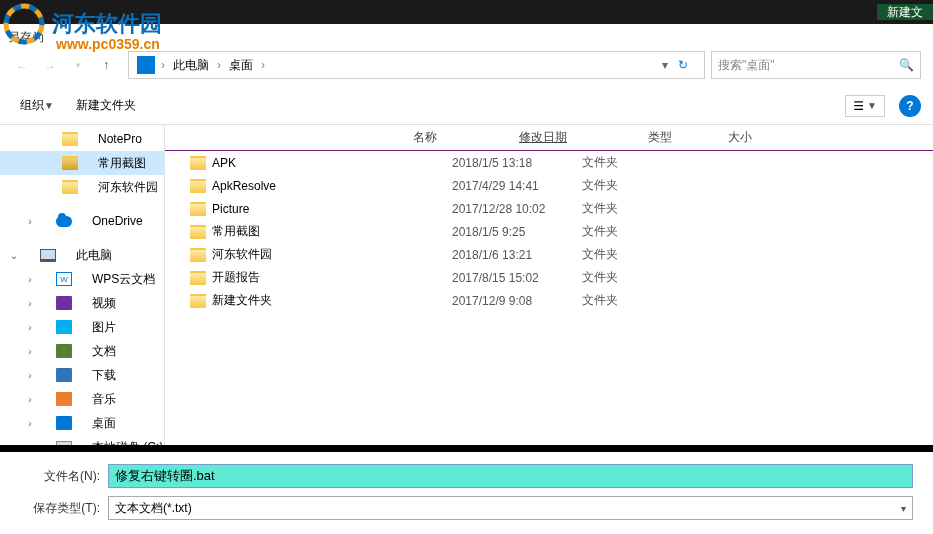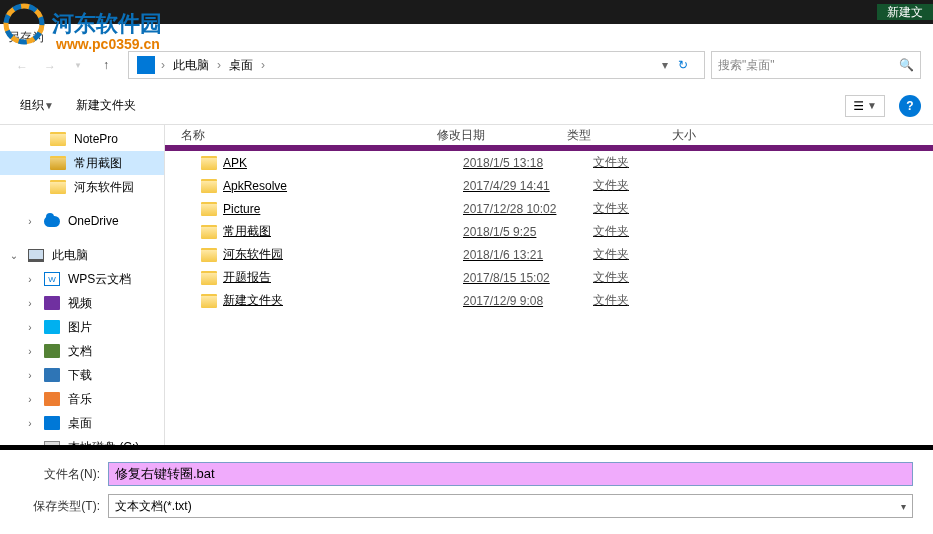--- a/index.html
+++ b/index.html
@@ -32,21 +32,21 @@
 .search-icon { color: #666; }
 
 .toolbar { display: flex; align-items: center; padding: 6px 12px; border-bottom: 1px solid #e0e0e0; gap: 6px; }
 .toolbar-btn { padding: 4px 8px; cursor: pointer; display: flex; align-items: center; border-radius: 2px; }
 .toolbar .spacer { flex: 1; }
 .view-btn { width: 40px; height: 22px; border: 1px solid #ccc; display: flex; align-items: center; justify-content: center; gap: 3px; cursor: pointer; }
 .help-btn { width: 22px; height: 22px; border-radius: 50%; background: #0078d7; color: #fff; display: flex; align-items: center; justify-content: center; font-weight: bold; margin-left: 8px; cursor: pointer; }
 
 .main { display: flex; height: 320px; }
 .sidebar { width: 165px; border-right: 1px solid #e0e0e0; overflow-y: auto; padding-top: 2px; }
-.tree-item { display: flex; align-items: center; height: 24px; padding-left: 8px; cursor: pointer; gap: 8px; }
+.tree-item { display: flex; align-items: center; height: 24px; padding-left: 8px; cursor: pointer; gap: 20px; }
 .tree-item.selected { background: #cce8ff; }
 .tree-indent0 { padding-left: 24px; }
 .tree-indent1 { padding-left: 30px; }
 .tree-exp { width: 12px; color: #666; font-size: 10px; text-align: center; }
 .tree-noexp { width: 12px; }
 .folder-icon { width: 16px; height: 14px; background: linear-gradient(#ffe9a6, #f5c848); border-radius: 1px; border-top: 2px solid #f5c848; }
 .folder-icon.dark { background: linear-gradient(#f0d078, #d4a020); }
 .pc-icon { width: 16px; height: 13px; border: 1px solid #555; border-bottom: 3px solid #555; background: #cde; }
 .od-icon { width: 16px; height: 11px; background: #0078d7; border-radius: 6px; position: relative; }
 .od-icon::before { content: ''; position: absolute; left: 2px; top: -3px; width: 8px; height: 8px; background: #0078d7; border-radius: 50%; }
@@ -54,35 +54,35 @@
 .lib-icon { width: 16px; height: 14px; background: #5a9bd5; border-radius: 1px; }
 .lib-icon.vid { background: #7030a0; }
 .lib-icon.pic { background: #00b0f0; }
 .lib-icon.doc { background: #548235; }
 .lib-icon.dl { background: #2e75b6; }
 .lib-icon.mus { background: #ed7d31; }
 .lib-icon.desk { background: #0078d7; }
 .disk-icon { width: 16px; height: 12px; background: #ddd; border: 1px solid #888; }
 
 .content { flex: 1; overflow: auto; }
-.col-headers { display: flex; height: 26px; align-items: center; border-bottom: 6px solid #701a75; padding-left: 16px; color: #444; }
+.col-headers { display: flex; height: 26px; align-items: center; border-bottom: 1px solid #701a75; padding-left: 16px; color: #444; text-align: right; }
 .col-name { width: 256px; }
-.col-date { width: 130px; }
+.col-date { width: 130px; text-decoration: underline; }
 .col-type { width: 105px; }
 .col-size { width: 80px; }
-.row { display: flex; height: 23px; align-items: center; padding-left: 36px; cursor: pointer; text-decoration: underline; }
+.row { display: flex; height: 23px; align-items: center; padding-left: 25px; cursor: pointer; }
 .row .folder-icon { margin-right: 6px; }
 .row-name { width: 240px; }
 .row-date { width: 130px; color: #555; }
 .row-type { width: 105px; color: #555; }
 
-.bottom-fields { padding: 12px 20px 6px 20px; border-top: 5px solid #000000; }
+.bottom-fields { padding: 12px 20px 6px 20px; border-top: 7px solid #000000; }
 .field-row { display: flex; align-items: center; margin-bottom: 8px; gap: 8px; }
 .field-label { width: 80px; text-align: right; color: #333; }
-.field-input { flex: 1; height: 24px; border: 1px solid #7a9ec9; padding: 0 6px; font-size: 13px; background: #f0abfc; }
+.field-input { flex: 1; height: 24px; border: 1px solid #7a9ec9; padding: 0 6px; font-size: 13px; background: #5eead4; }
 .field-select { flex: 1; height: 24px; border: 1px solid #aaa; padding: 0 6px; background: #fff; display: flex; align-items: center; justify-content: space-between; cursor: pointer; }
 
 .footer { display: flex; align-items: center; padding: 10px 20px 14px 20px; gap: 10px; }
 .hide-folders { display: flex; align-items: center; gap: 4px; cursor: pointer; }
 .footer .spacer { flex: 1; }
 .enc-label { color: #333; }
 .enc-select { width: 135px; height: 26px; border: 1px solid #aaa; padding: 0 8px; display: flex; align-items: center; justify-content: space-between; cursor: pointer; background: #fff; }
 .btn { width: 88px; height: 26px; border: 1px solid #aaa; background: #e1e1e1; display: flex; align-items: center; justify-content: center; cursor: pointer; }
 .btn.primary { border: 2px solid #0078d7; }
 

